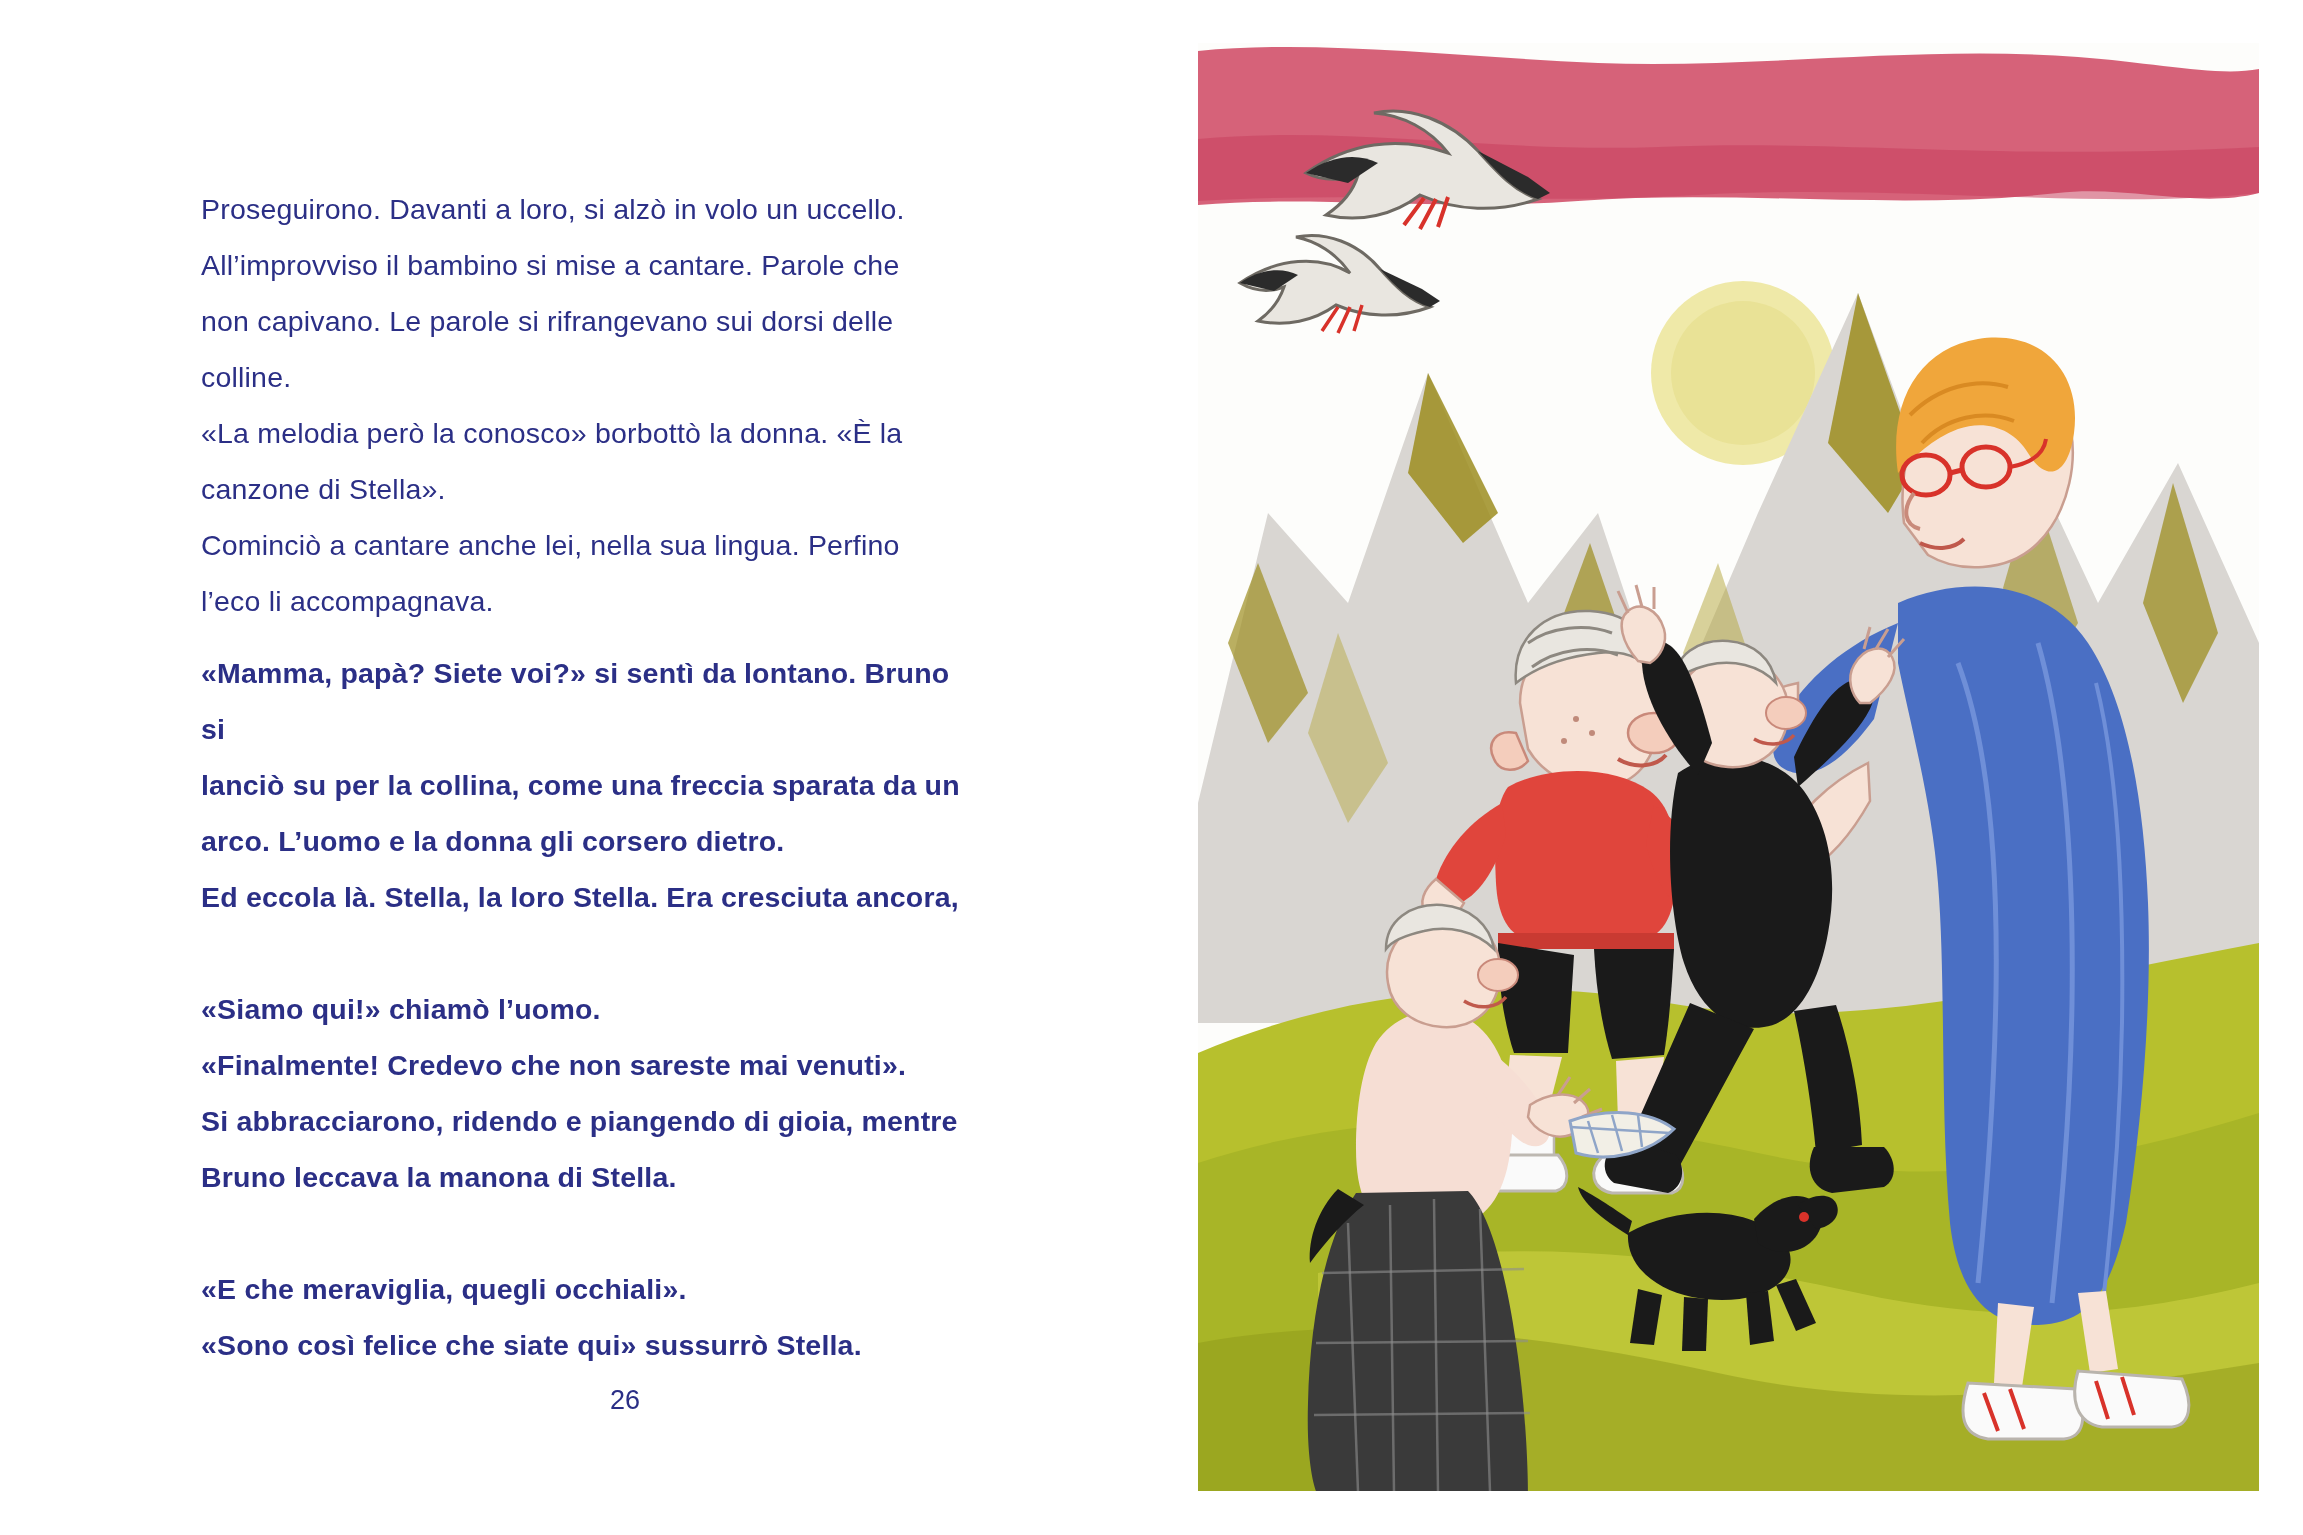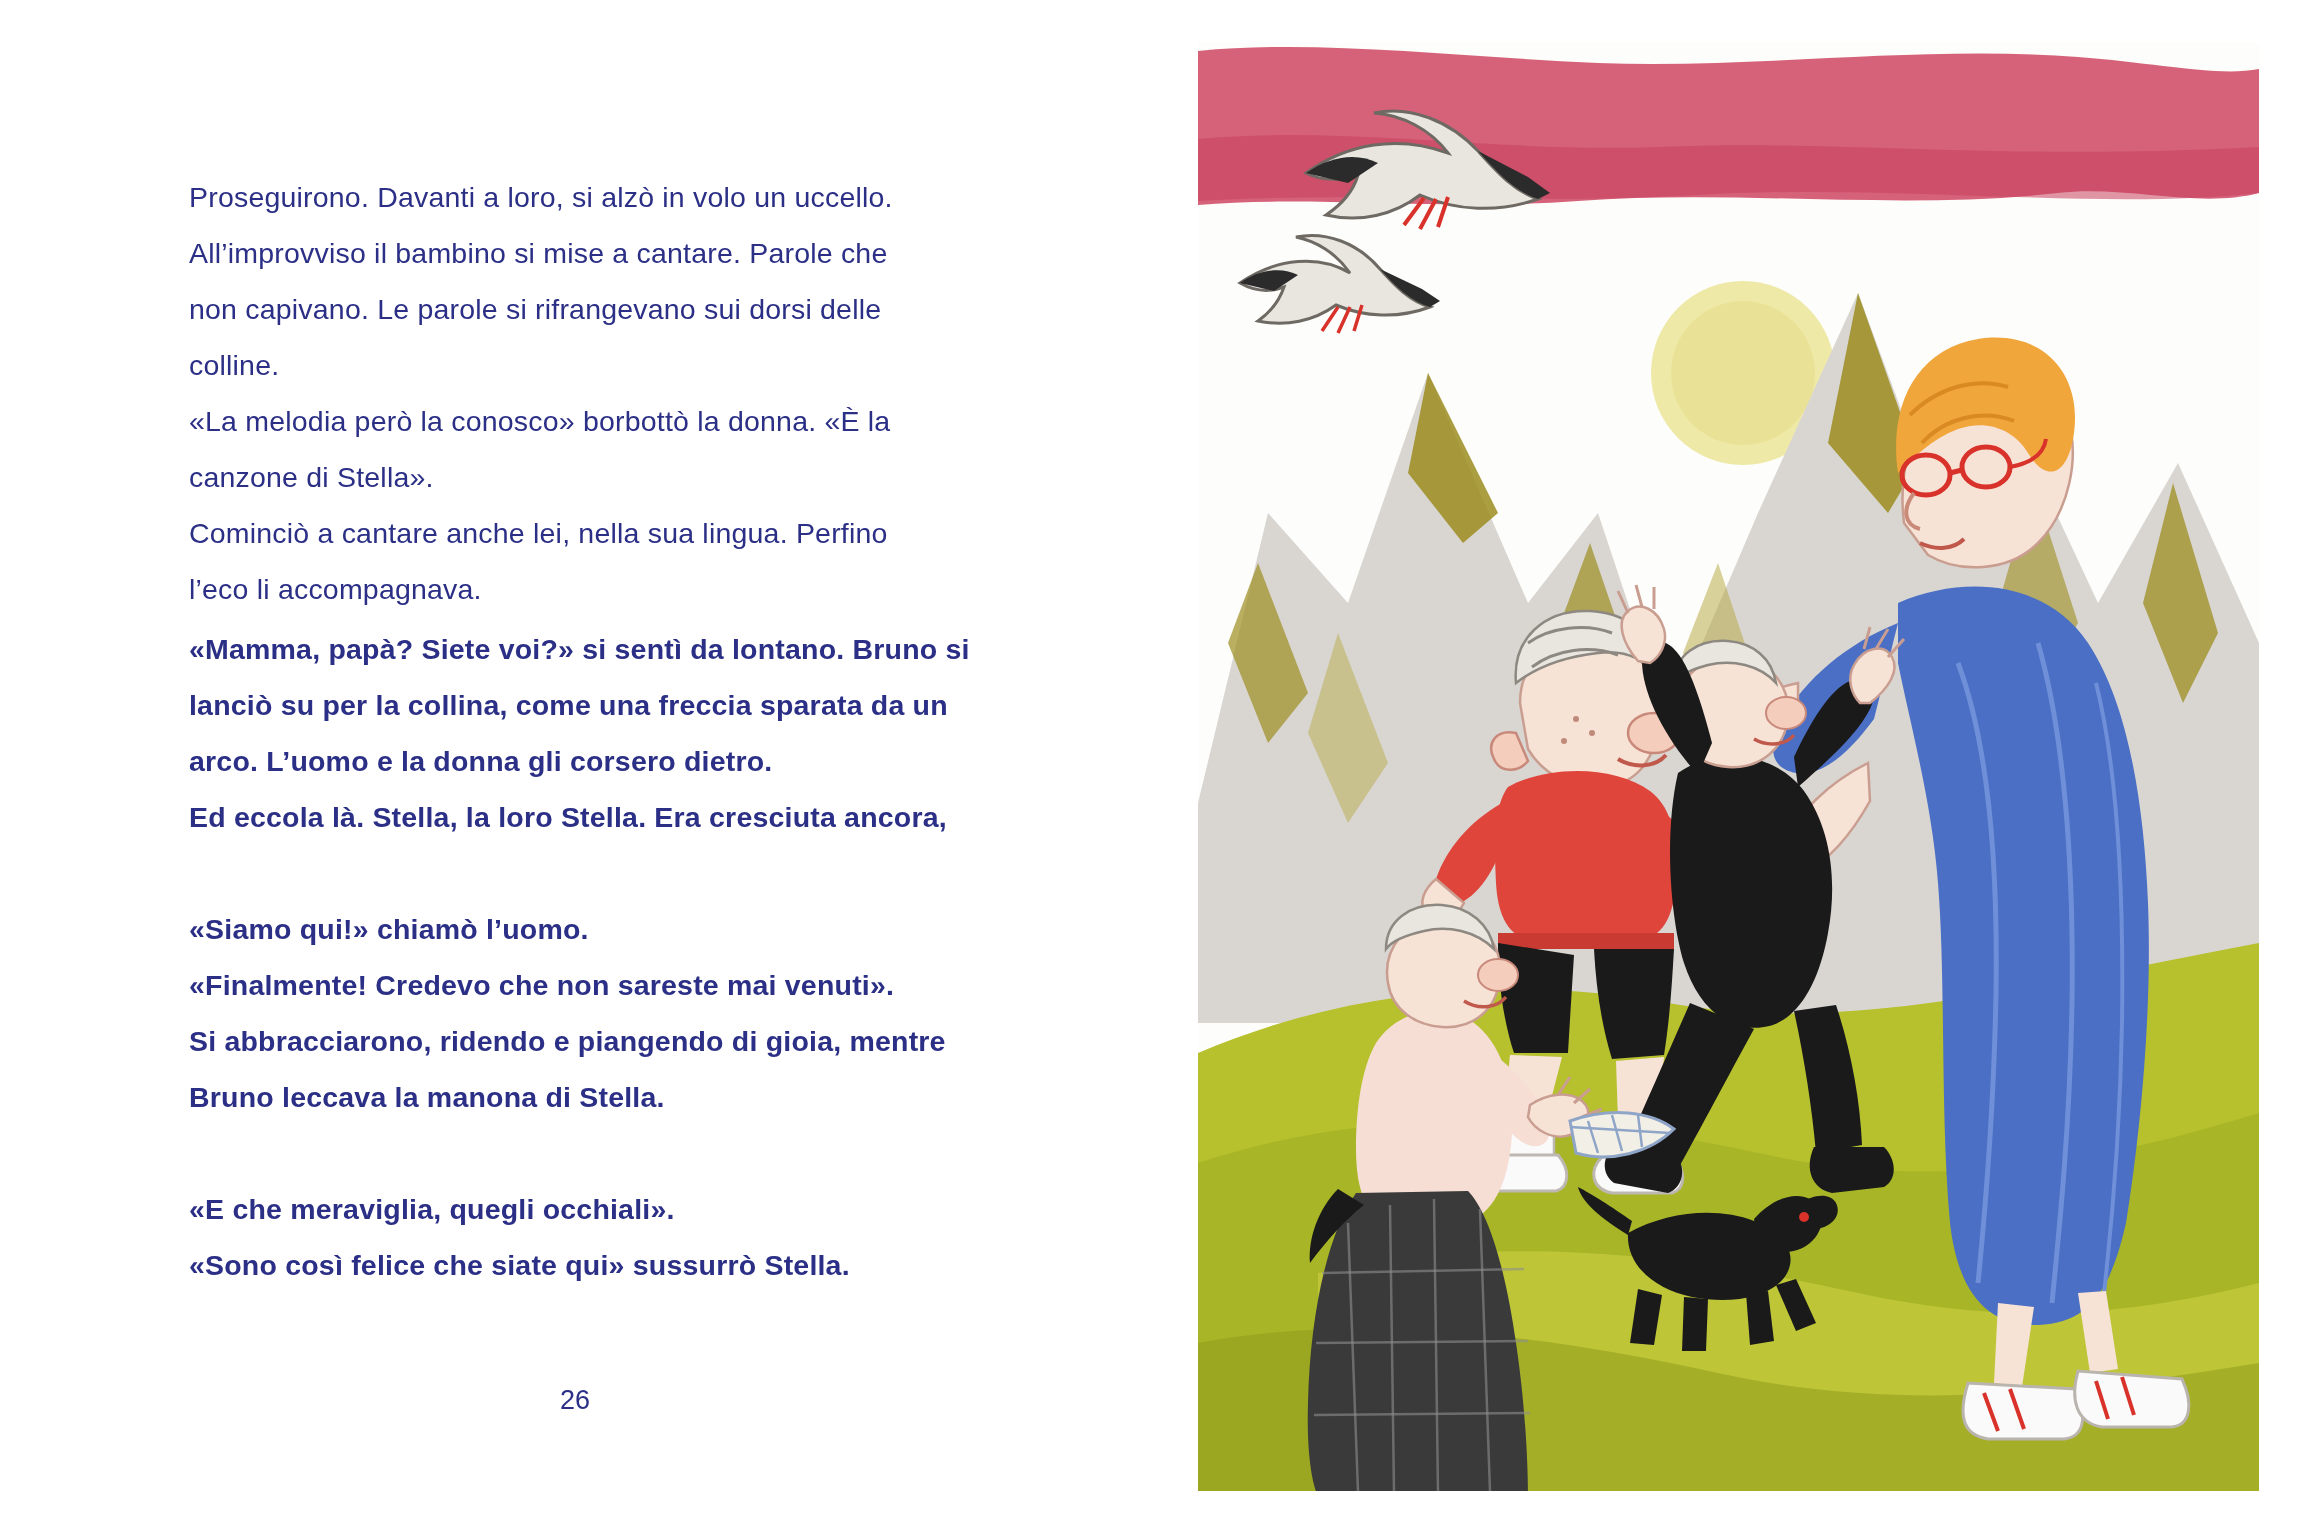--- a/index.html
+++ b/index.html
@@ -33,35 +33,35 @@
     left: 185px;
     top: 165px;
     width: 810px;
     color: #2b2f86;
     font-family: "Liberation Sans", sans-serif;
     font-size: 28.5px;
     line-height: 56px;
     letter-spacing: 0.2px;
   }
   .para {
-    margin: 4px;
+    margin: 16px;
   }
   .para + .para {
     margin-top: 0;
     font-weight: bold;
   }
   .para-gap {
     margin-top: 56px;
   }
   .page-number {
     position: absolute;
     left: 560px;
     top: 1385px;
     width: 80px;
-    text-align: left;
+    text-align: right;
     color: #2b2f86;
     font-size: 27px;
     font-family: "Liberation Sans", sans-serif;
   }
 
   
   .page-right {
     position: absolute;
     left: 1151px;
     top: 0;

